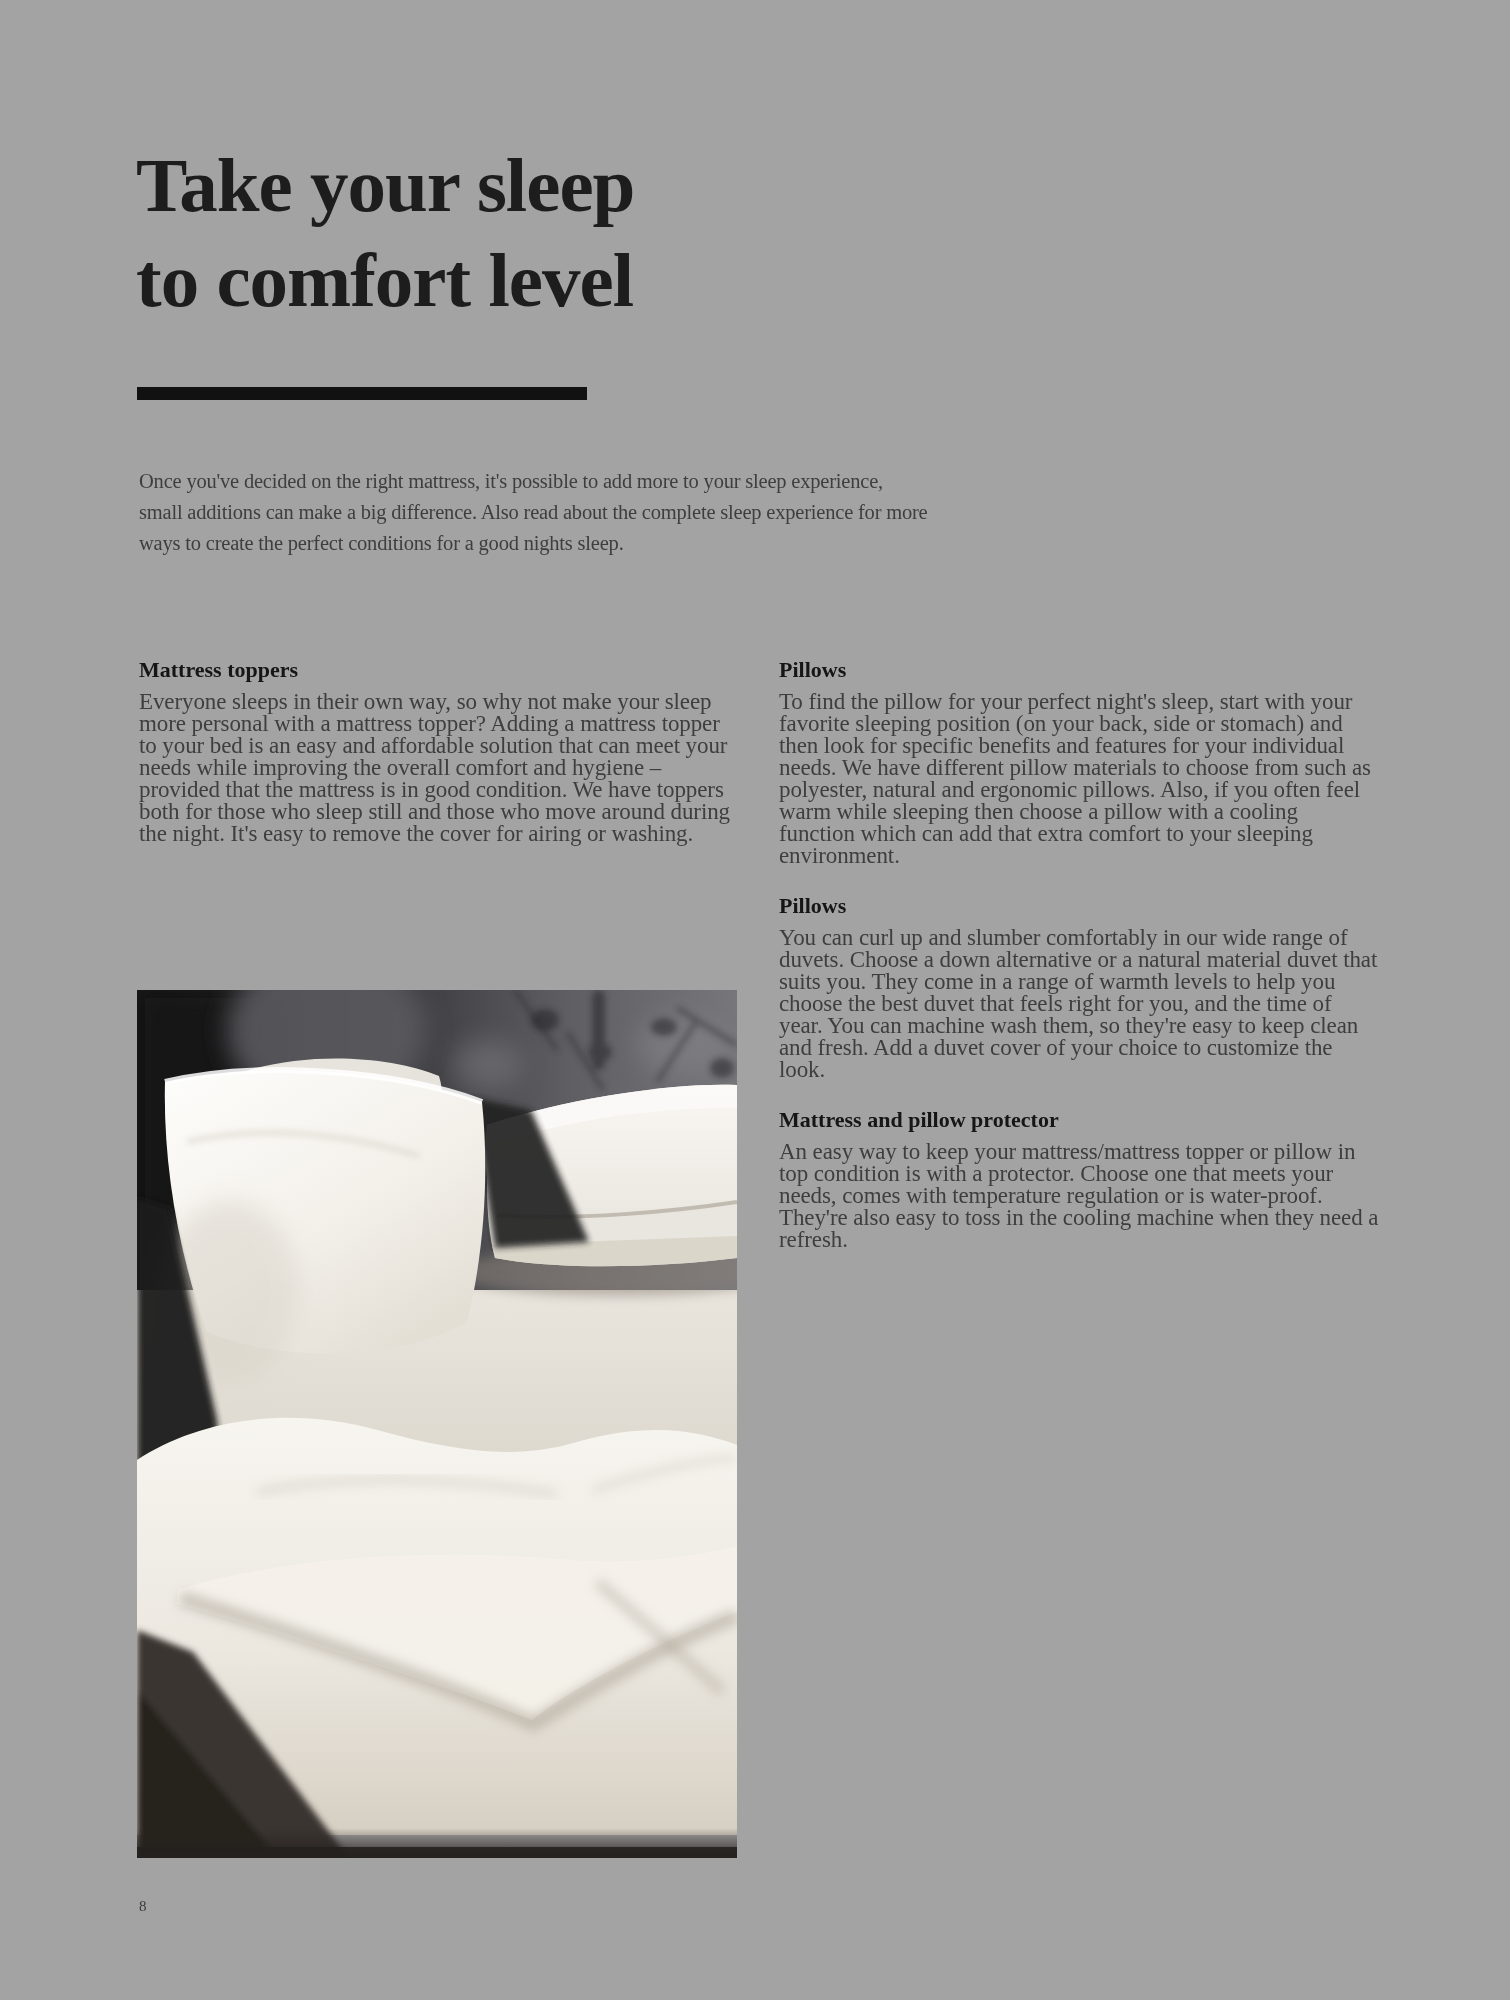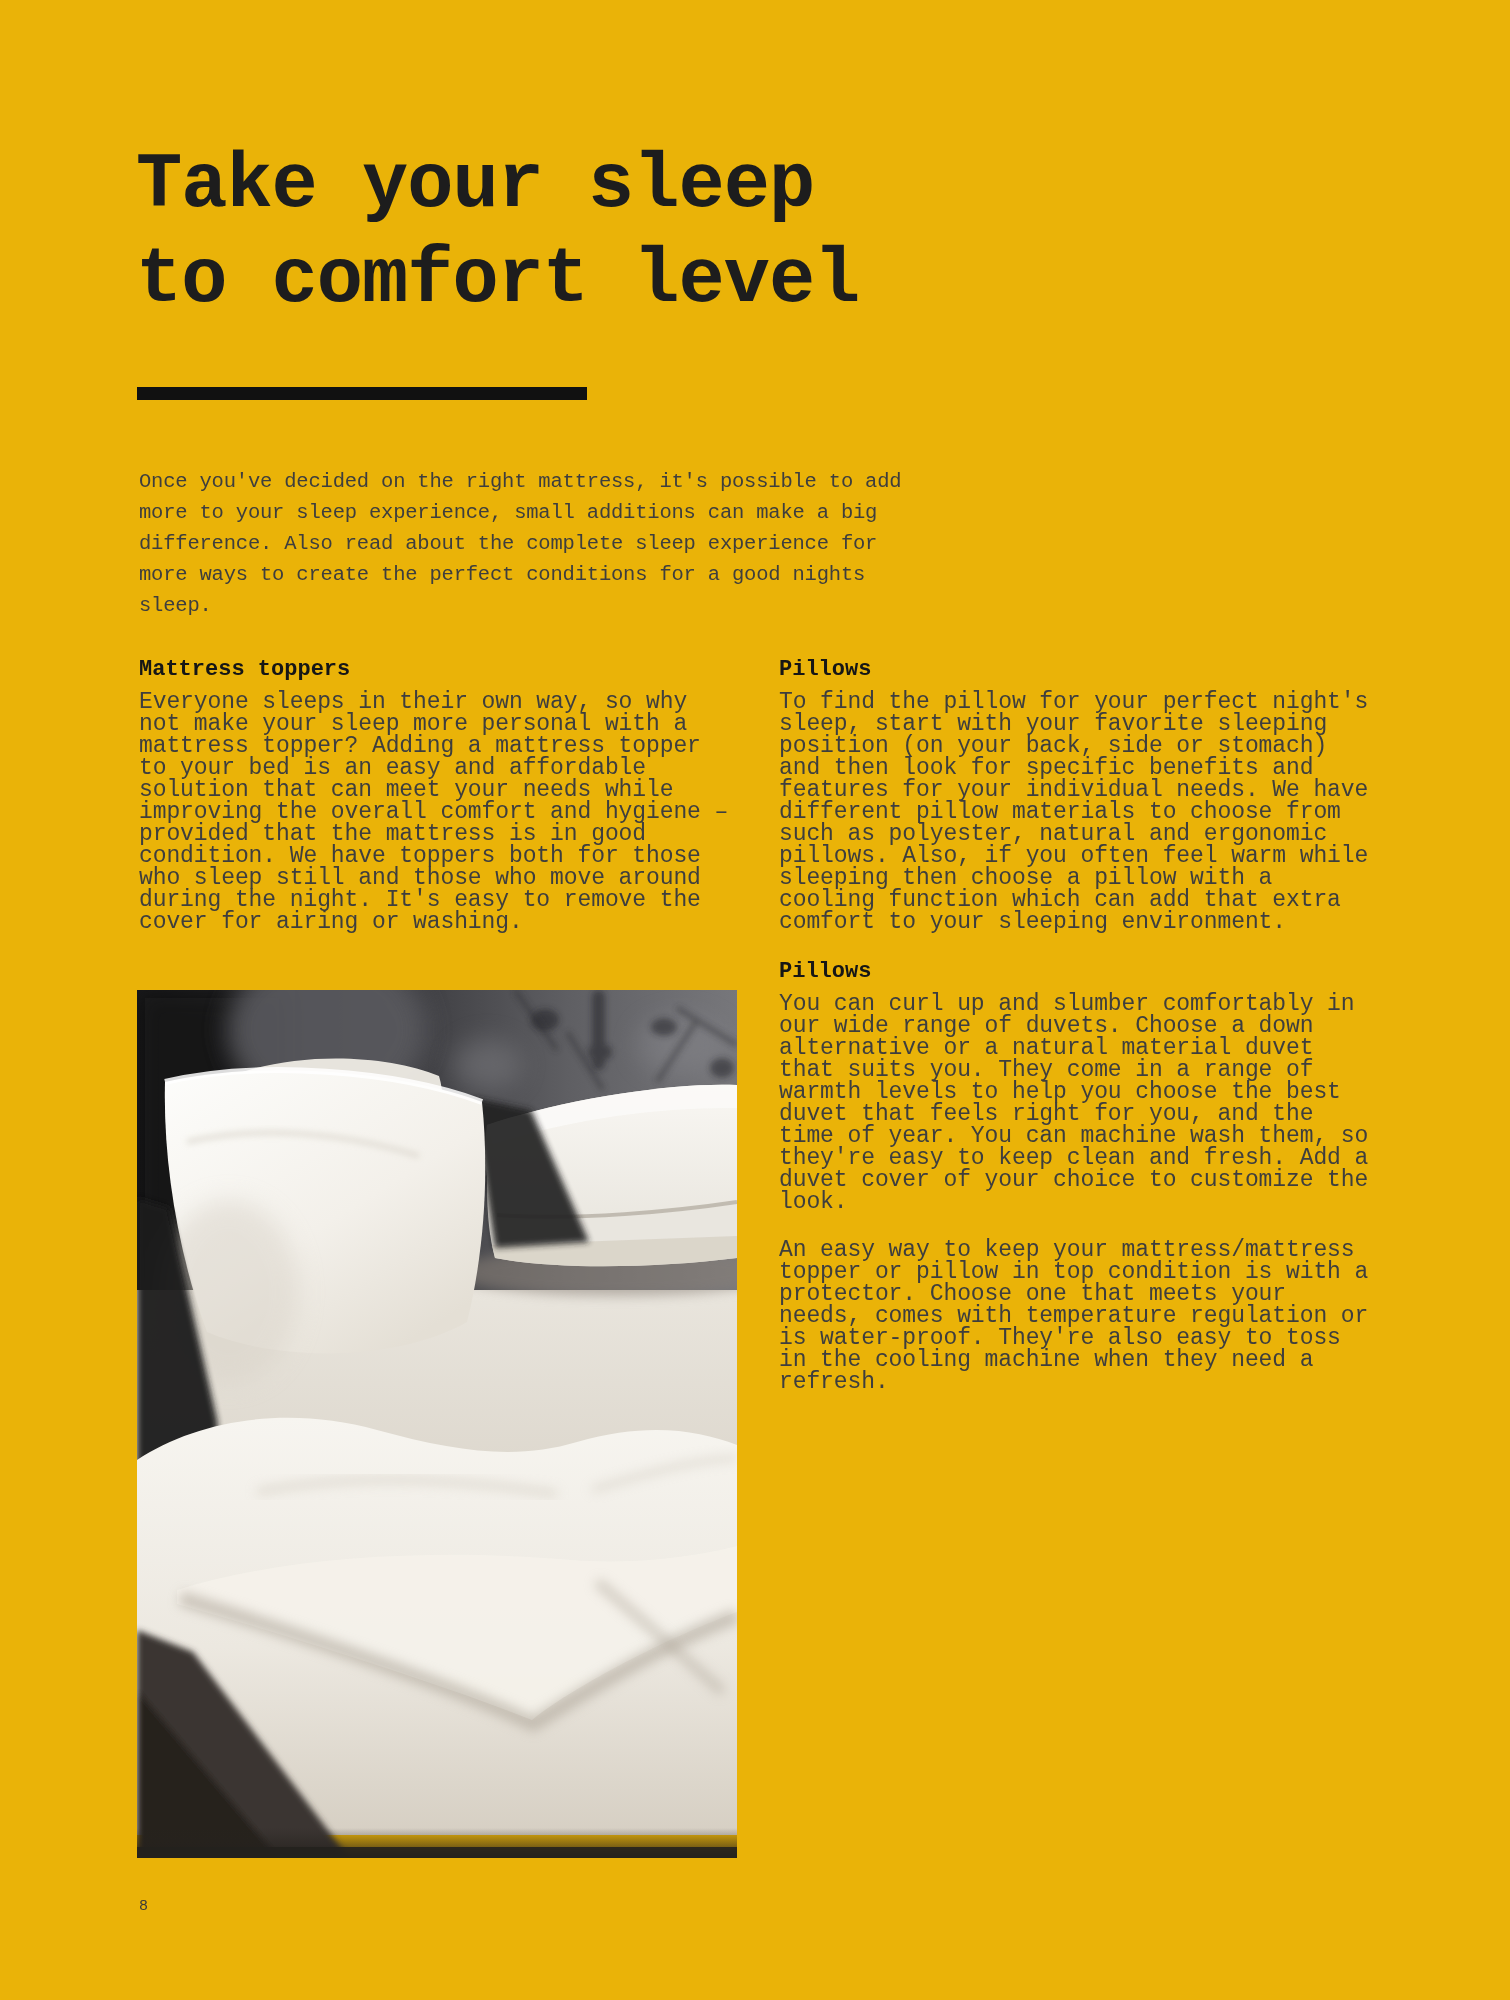--- a/index.html
+++ b/index.html
@@ -4,23 +4,23 @@
 <style>
   html, body {
     margin: 0;
     padding: 0;
     background: #ffffff;
   }
   .page {
     position: relative;
     width: 1510px;
     height: 2000px;
-    background: #eab308;
+    background: #a3a3a3;
     overflow: hidden;
-    font-family: Liberation Mono, monospace;
+    font-family: Liberation Serif, serif;
     color: #3e3e3e;
   }
   .title {
     position: absolute;
     left: 136px;
     top: 138px;
     margin: 0;
     font-size: 77px;
     line-height: 95px;
     font-weight: 700;
@@ -106,20 +106,21 @@
   <div class="col col-right">
     <div class="section">
       <h3>Pillows</h3>
       <p>To find the pillow for your perfect night's sleep, start with your favorite sleeping position (on your back, side or stomach) and then look for specific benefits and features for your individual needs. We have different pillow materials to choose from such as polyester, natural and ergonomic pillows. Also, if you often feel warm while sleeping then choose a pillow with a cooling function which can add that extra comfort to your sleeping environment.</p>
     </div>
     <div class="section">
       <h3>Pillows</h3>
       <p>You can curl up and slumber comfortably in our wide range of duvets. Choose a down alternative or a natural material duvet that suits you. They come in a range of warmth levels to help you choose the best duvet that feels right for you, and the time of year. You can machine wash them, so they're easy to keep clean and fresh. Add a duvet cover of your choice to customize the look.</p>
     </div>
     <div class="section">
+      <h3>Mattress and pillow protector</h3>
       <p>An easy way to keep your mattress/mattress topper or pillow in top condition is with a protector. Choose one that meets your needs, comes with temperature regulation or is water-proof. They're also easy to toss in the cooling machine when they need a refresh.</p>
     </div>
   </div>
 
   <figure class="photo" style="margin:0" role="img" aria-label="Bed with white pillows and a rumpled white duvet against a dark gray tufted headboard">
     <svg width="600" height="868" viewBox="0 0 600 868" xmlns="http://www.w3.org/2000/svg">
       <defs>
         <linearGradient id="hb" x1="0" y1="0" x2="1" y2="0">
           <stop offset="0" stop-color="#141416"></stop>
           <stop offset="0.18" stop-color="#222225"></stop>

